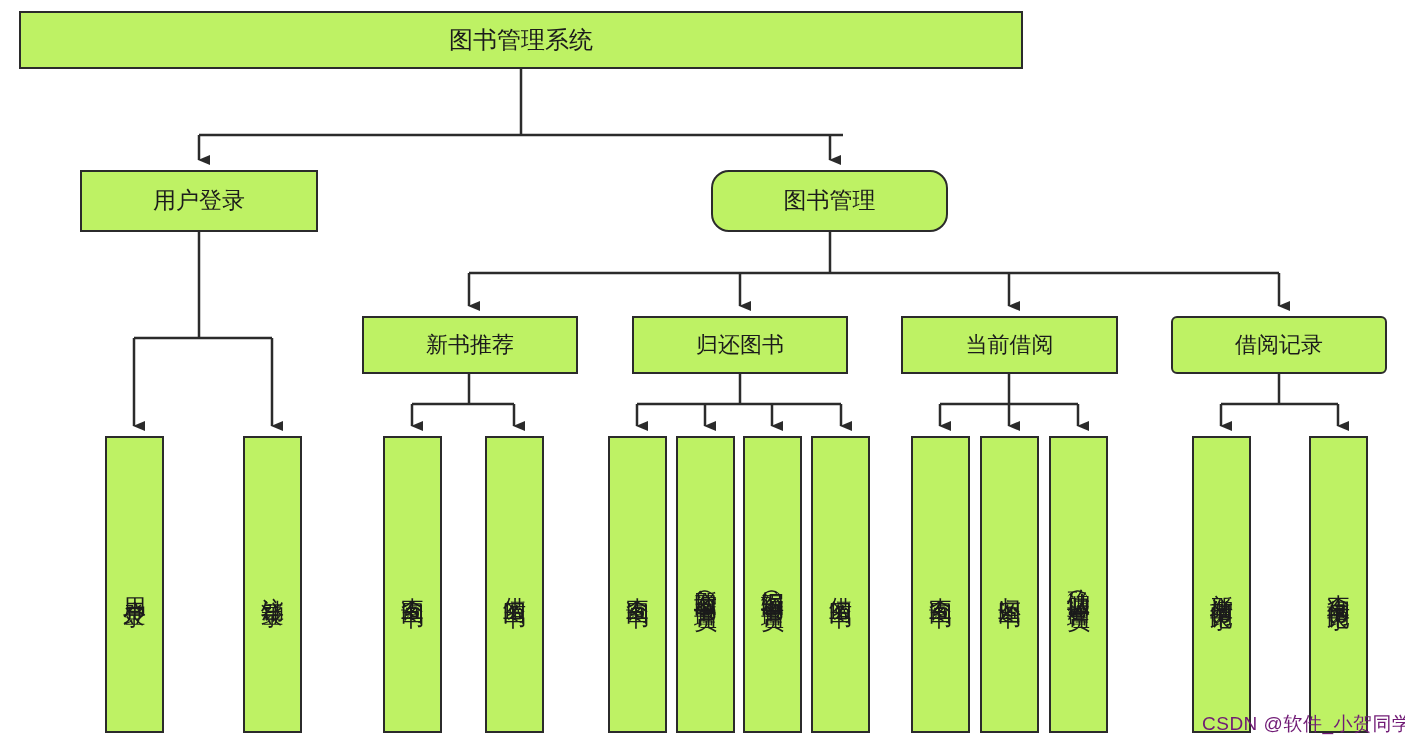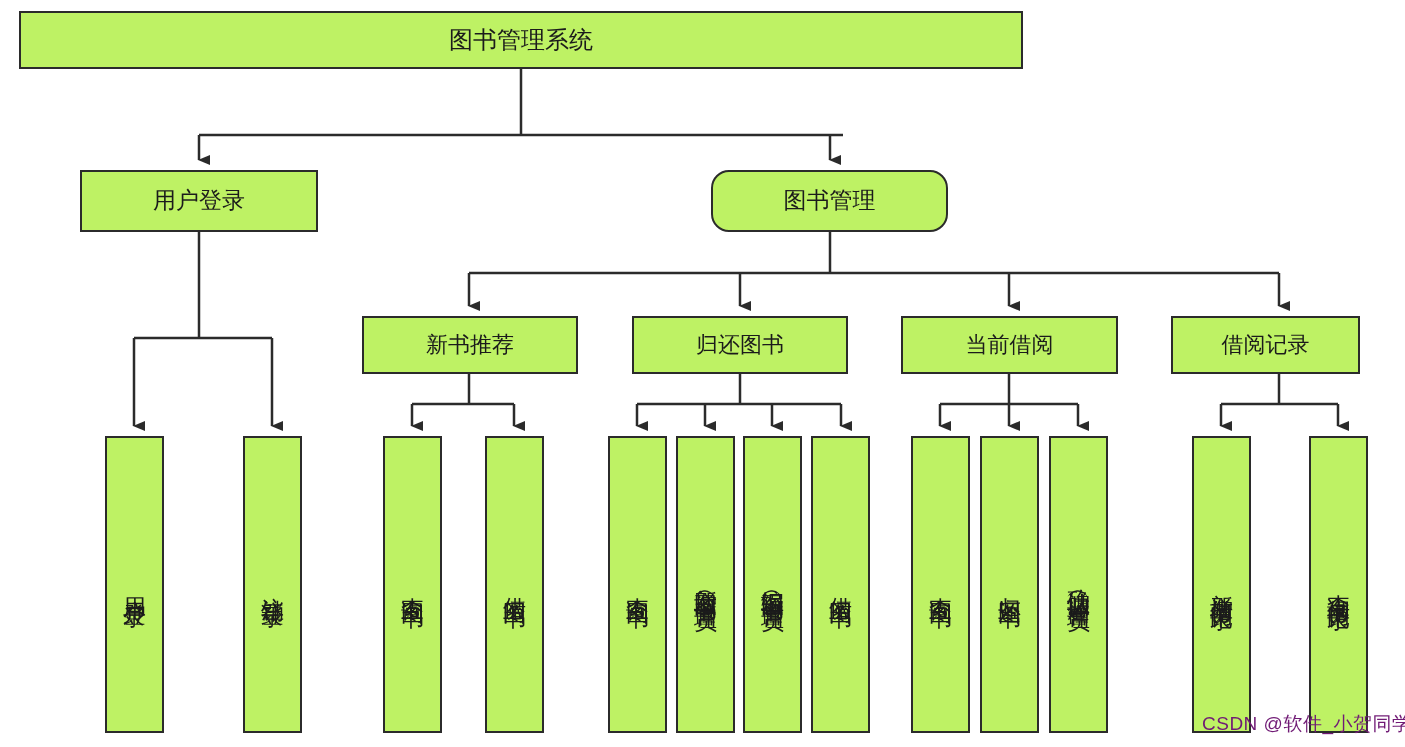--- a/index.html
+++ b/index.html
@@ -148,21 +148,21 @@
 
   <div class="node level-2" style="left:362px; top:316px; width:216px; height:58px;">
     <span class="node-label">新书推荐</span>
   </div>
   <div class="node level-2" style="left:632px; top:316px; width:216px; height:58px;">
     <span class="node-label">归还图书</span>
   </div>
   <div class="node level-2" style="left:901px; top:316px; width:217px; height:58px;font-family:Liberation Serif, serif;">
     <span class="node-label">当前借阅</span>
   </div>
-  <div class="node level-2" style="left:1171px; top:316px; width:189px; height:58px;">
+  <div class="node level-2" style="left:1171px; top:316px; width:216px; height:58px;border-radius:6px;">
     <span class="node-label">借阅记录</span>
   </div>
 
   <div class="node leaf" style="left:105px; top:436px; width:59px; height:297px;">
     <span class="node-label">用户登录</span>
   </div>
   <div class="node leaf" style="left:243px; top:436px; width:59px; height:297px;">
     <span class="node-label">注销登录</span>
   </div>
 

